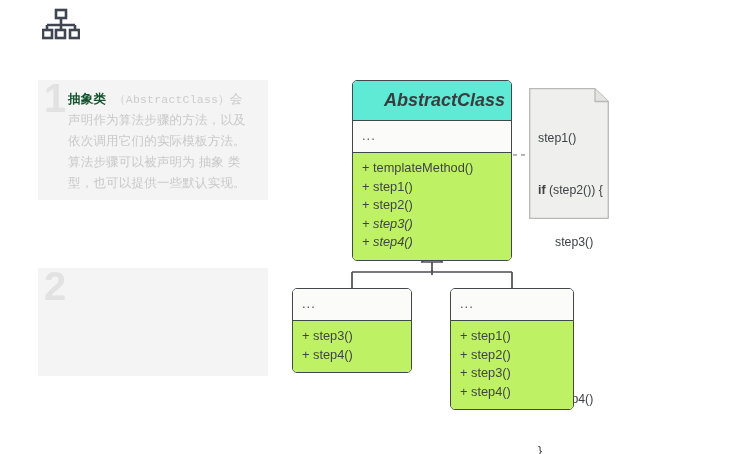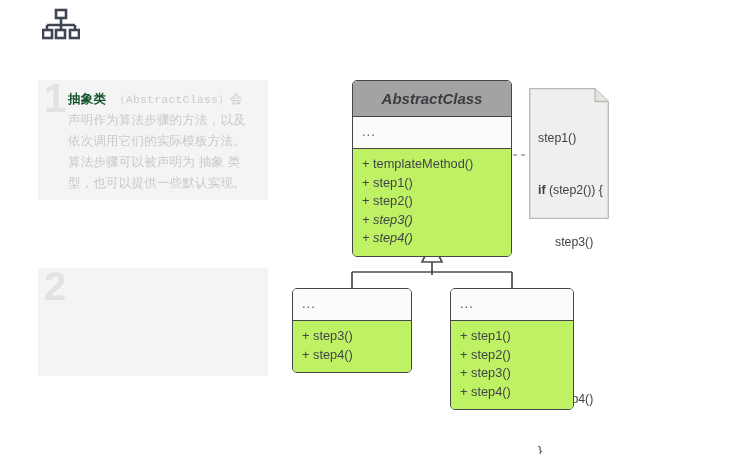--- a/index.html
+++ b/index.html
@@ -81,26 +81,26 @@
   .uml-class {
     position: absolute;
     box-sizing: border-box;
     border: 1.6px solid #44474a;
     border-radius: 5px;
     background: #fbfbfa;
     overflow: hidden;
   }
   .uml-head {
     box-sizing: border-box;
-    text-align: center;
+    text-align: right;
     padding: 9px 6px 9px;
     border-bottom: 1.5px solid #44474a;
-    font-size: 15px;
+    font-size: 18px;
     color: #3a3d40;
-    background: #a3a3a3;
+    background: #5eead4;
   }
   .uml-head.abstract {
     font-style: italic;
     font-weight: bold;
   }
   .uml-head.concrete {
     font-weight: bold;
   }
   .uml-attrs {
     box-sizing: border-box;

